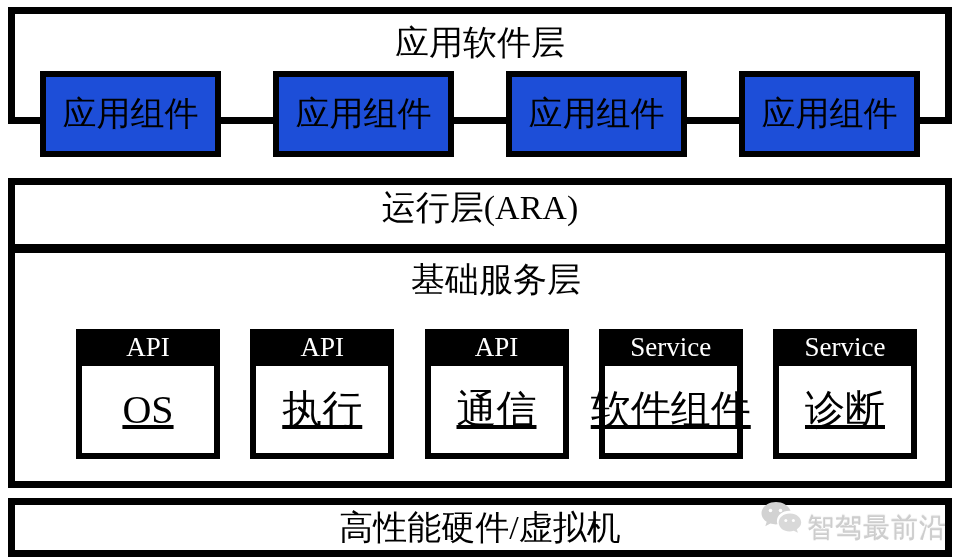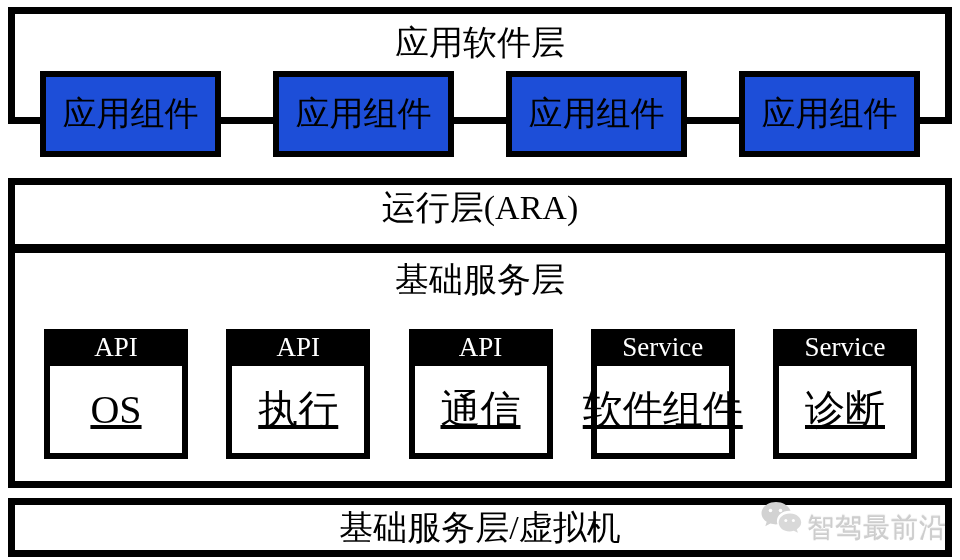--- a/index.html
+++ b/index.html
@@ -55,21 +55,21 @@
   
   .layer-runtime { top: 178px; height: 73px; }
   .layer-runtime .layer-title {
     height: 45px;
     display: flex;
     align-items: center;
     justify-content: center;
   }
 
   
-  .layer-services { top: 246px; height: 242px; }
+  .layer-services { top: 246px; height: 242px; padding-left: 32px; }
   .layer-services .layer-title { margin-top: 8px; }
   .svc-row {
     display: flex;
     justify-content: space-between;
     padding: 0 28px 0 29px;
     margin-top: 30px;
     text-decoration: underline;
   }
   .svc-box {
     width: 144px;
@@ -170,21 +170,21 @@
         <div class="svc-body">软件组件</div>
       </div>
       <div class="svc-box">
         <div class="svc-head">Service</div>
         <div class="svc-body">诊断</div>
       </div>
     </div>
   </div>
 
   <div class="layer layer-hw">
-    <div class="layer-title">基础服务层/虚拟机</div>
+    <div class="layer-title">高性能硬件/虚拟机</div>
   </div>
 
   <div class="watermark">
     <span class="watermark-icon">
       <svg width="42" height="36" viewBox="0 0 42 36">
         <g fill="#d2d2d2">
           <path d="M16 2 C8 2 1.5 7 1.5 13.2 c0 3.5 2 6.5 5.2 8.6 l-1.4 4.4 5-2.6 c1.8 0.5 3.7 0.8 5.7 0.8 0.5 0 1 0 1.5-0.1 -0.4-1-0.6-2-0.6-3.1 0-5.8 5.5-10.4 12.3-10.4 0.4 0 0.9 0 1.3 0.1 C28.9 6 23 2 16 2 Z"></path>
           <path d="M29.5 13.5 c-6 0-10.8 4-10.8 9 0 5 4.8 9 10.8 9 1.5 0 3-0.3 4.3-0.8 l4.1 2.1 -1.1-3.6 c2.7-1.6 4.4-4.1 4.4-6.7 0-5-4.9-9-10.7-9 Z" opacity="0.85"></path>
         </g>
         <g fill="#ffffff">

